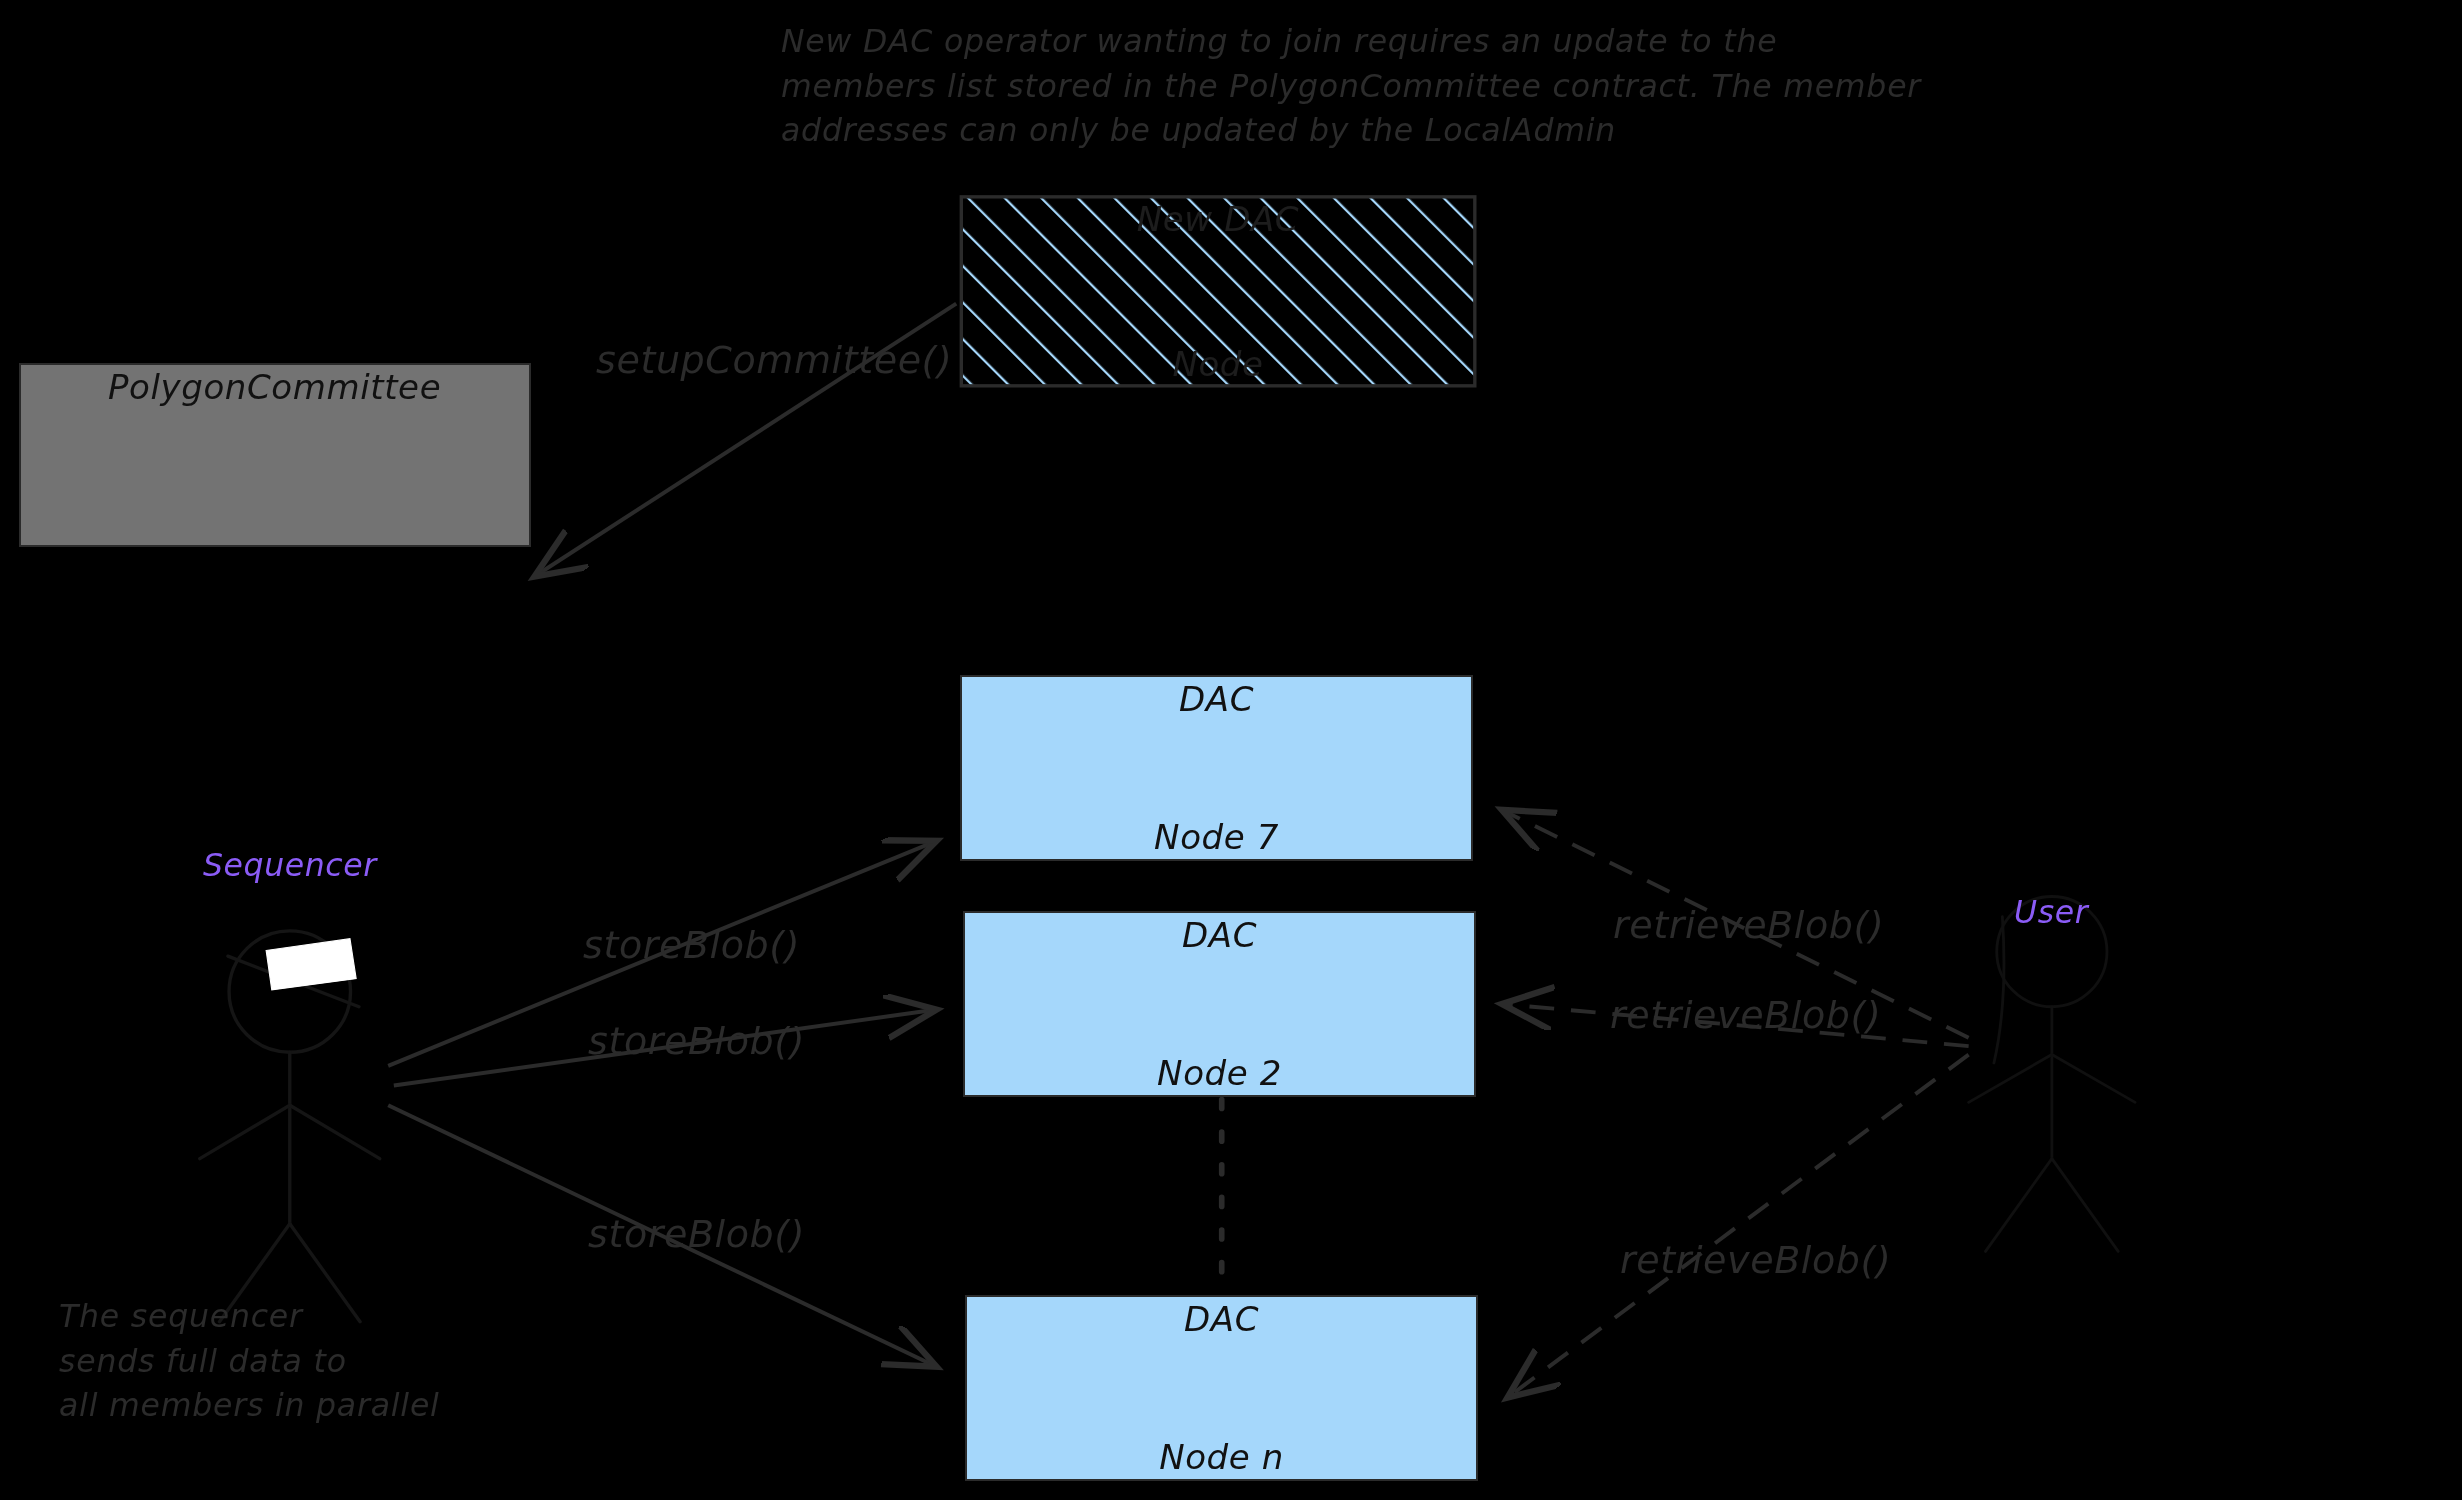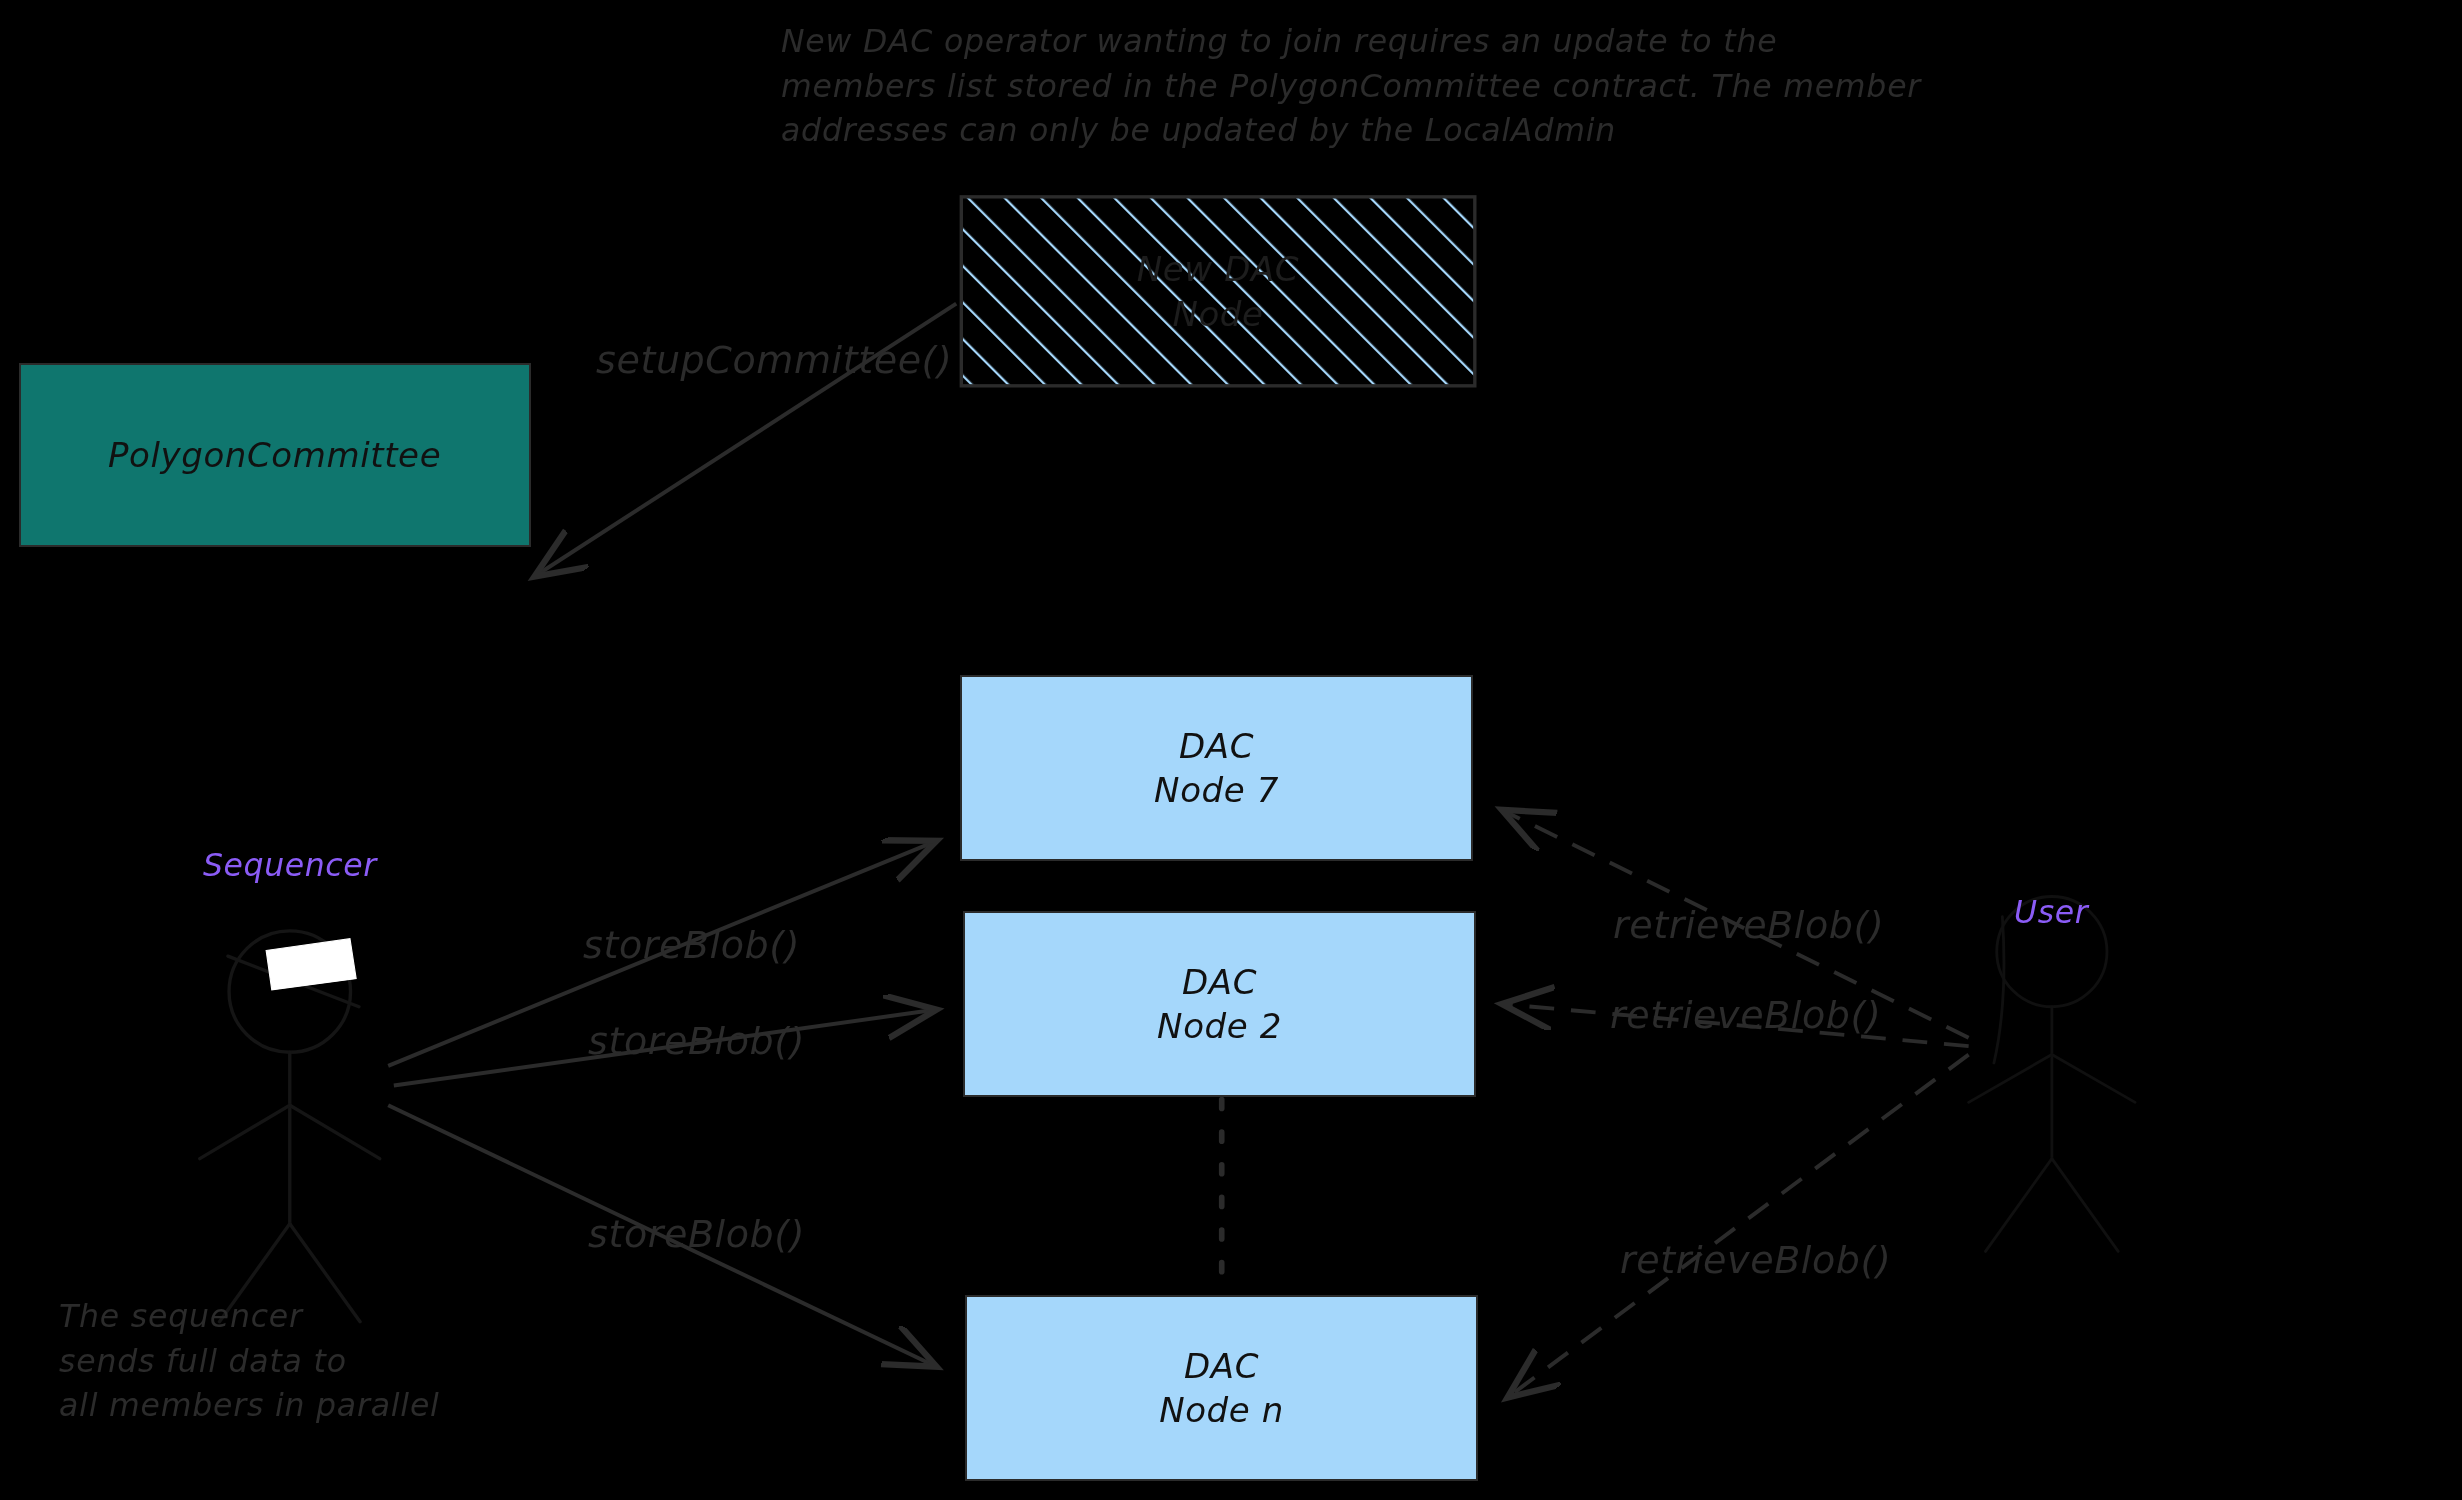--- a/index.html
+++ b/index.html
@@ -50,21 +50,21 @@
     white-space: nowrap;
     font-style: italic;
   }
   .box {
     position: absolute;
     box-sizing: border-box;
     border: 2.8px solid #2b2b2b;
     display: flex;
     flex-direction: column;
     align-items: center;
-    justify-content: center;
+    justify-content: space-between;
   }
   .box .box-line {
     color: #111111;
     font-family: "DejaVu Sans", sans-serif;
     font-size: 34px;
     letter-spacing: 0.6px;
     font-style: italic;
     line-height: 1.3;
   }
   .box.hatched .box-line {
@@ -145,21 +145,21 @@
     <g>
       <line x1="2172" y1="1955" x2="2172" y2="2270" stroke="#2b2b2b" stroke-width="10" stroke-dasharray="16 42" stroke-linecap="round"></line>
     </g>
   </svg>
 
   <div class="box hatched" style="left:961px; top:197px; width:514px; height:189px; border:none; background:transparent;">
     <div class="box-line">New DAC</div>
     <div class="box-line">Node</div>
   </div>
 
-  <div class="box" style="left:18.6px; top:363px; width:512px; height:184px; background:#0f766e;">
+  <div class="box" style="left:18.6px; top:363px; width:512px; height:184px; background:#737373;">
     <div class="box-line">PolygonCommittee</div>
   </div>
 
   <div class="box" style="left:960px; top:675px; width:513px; height:186px; background:#a5d7fb;">
     <div class="box-line">DAC</div>
     <div class="box-line">Node 7</div>
   </div>
 
   <div class="box" style="left:963px; top:911px; width:513px; height:186px; background:#a5d7fb;">
     <div class="box-line">DAC</div>

